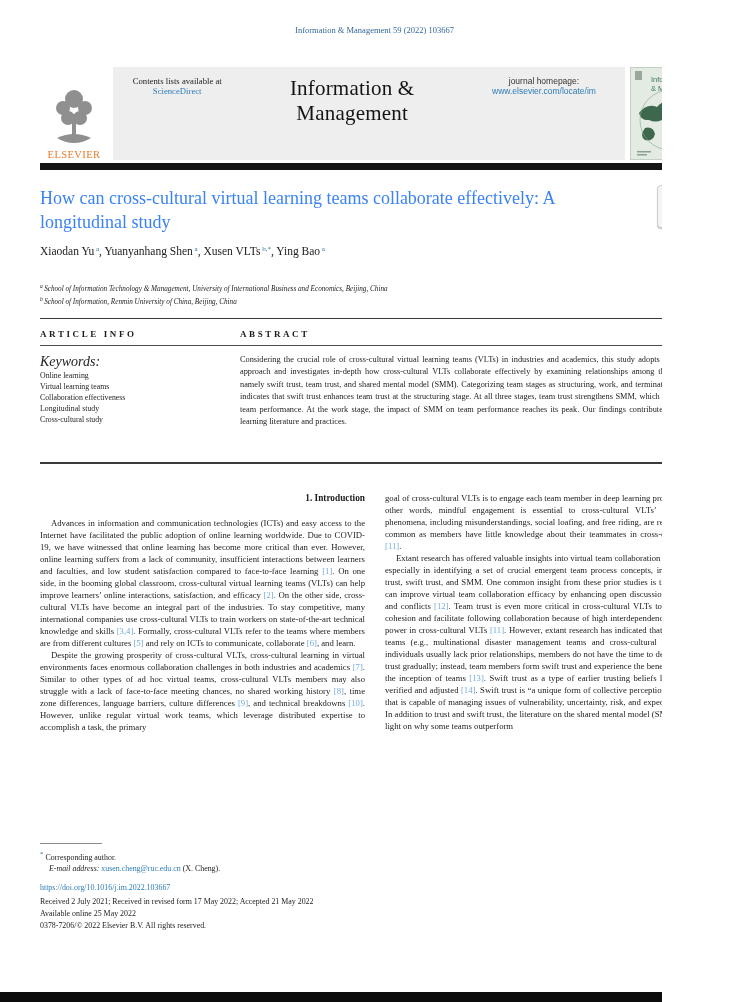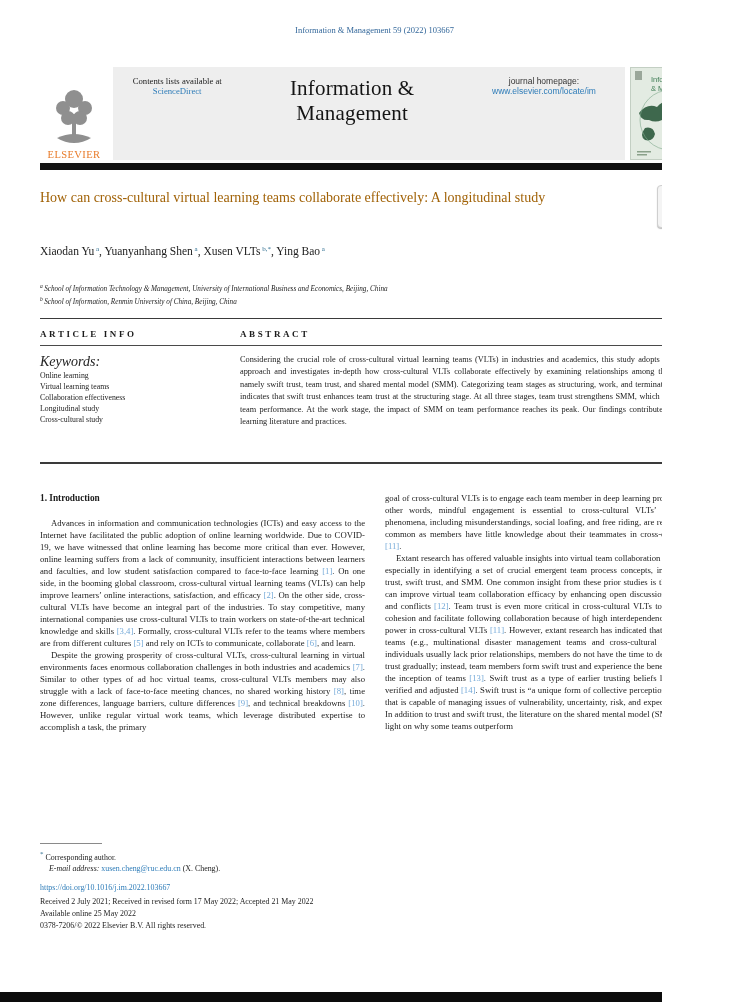--- a/index.html
+++ b/index.html
@@ -18,21 +18,21 @@
             justify-content:space-between;text-align:center;padding:9px 0 7px;}
   .contents-line{font-size:8.7px;color:#222;}
   .journal-title-big{font-size:21px;color:#141414;letter-spacing:.2px;}
   .homepage-line{font-family:"Liberation Sans", sans-serif;font-size:8.5px;color:#333;}
   .lnk{color:#2e7cb8;}
   .cover{width:80px;background:#e3ebe2;border:1px solid #c3cfc3;box-sizing:border-box;position:relative;overflow:hidden;}
 
   .black-bar{top:163px;left:40px;width:670px;height:7px;background:#141414;}
 
   
-  .title{top:186px;left:40px;width:600px;font-size:14px;line-height:24px;color:#a16207;}
+  .title{top:186px;left:40px;width:600px;font-size:18px;line-height:24px;color:#3b82f6;}
   .badge{top:185px;left:657px;width:45px;height:43px;background:#f4f4f4;border:1px solid #cfcfcf;
          border-radius:4px;box-shadow:0 1px 1px rgba(0,0,0,.25);display:flex;flex-direction:column;
          align-items:center;justify-content:flex-start;padding-top:2px;box-sizing:border-box;}
   .badge-text{font-family:"Liberation Sans", sans-serif;font-size:5.5px;line-height:6px;color:#4a6e7e;text-align:center;}
 
   
   .authors{top:245px;left:40px;width:640px;font-size:11.5px;color:#1b1b1b;}
   .sup{font-size:7px;vertical-align:4px;color:#2f6f91;}
   .affils{top:281px;left:40px;width:640px;font-size:7.2px;font-style:italic;line-height:10px;color:#222;}
   .affils .sup{font-size:5.5px;vertical-align:3px;color:#222;}
@@ -44,21 +44,21 @@
   .info-right{flex:1;}
   .block-heading{font-size:9px;font-weight:bold;letter-spacing:2.6px;color:#1b1b1b;}
   .heading-rule{border:0;border-top:1px solid #4a4a4a;margin:6px 0 8px;}
   .kw-label{font-size:14px;font-style:italic;color:#222;}
   .kw-item{font-size:7.8px;line-height:11px;color:#222;}
   .abstract-text{font-size:8.3px;line-height:12.4px;text-align:justify;color:#1c1c1c;}
 
   
   .body-cols{top:492px;left:40px;width:670px;height:356px;display:flex;gap:20px;overflow:hidden;}
   .col{flex:1;font-size:8.7px;line-height:12px;text-align:justify;color:#1c1c1c;}
-  .section-heading{font-weight:bold;font-size:9.3px;margin:0 0 13px;text-align:left;}
+  .section-heading{font-weight:bold;font-size:9.3px;margin:0 0 13px;text-align:right;}
   .para{margin:0;}
   .para.indent{text-indent:11px;}
   .cite{color:#74a9d8;}
 
   
   .footnote{top:843px;left:40px;width:420px;font-size:7.9px;line-height:11px;color:#1c1c1c;}
   .fn-rule{width:62px;border:0;border-top:1px solid #8a8a8a;margin:0 0 5px;}
   .fn-email{margin-left:9px;}
   .em{font-style:italic;}
   .footer{top:882px;left:40px;width:560px;font-size:7.9px;line-height:12px;color:#1c1c1c;}

